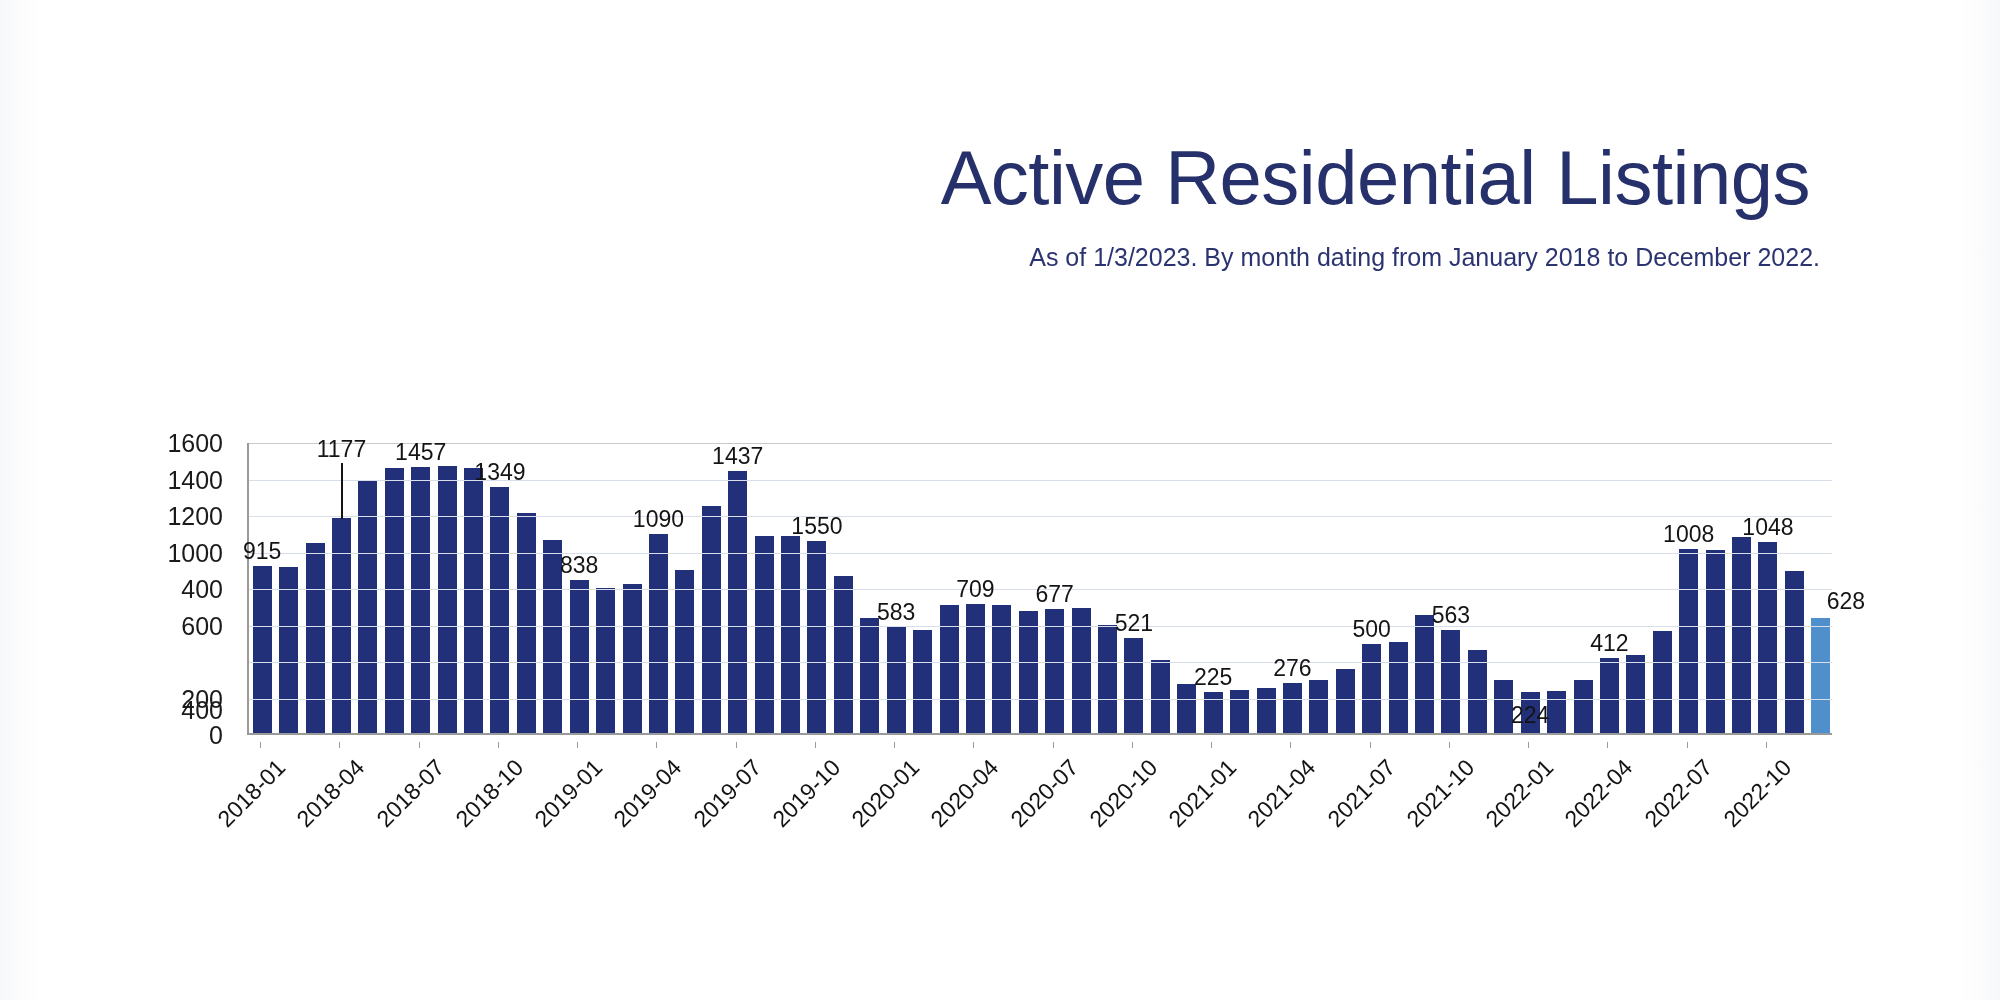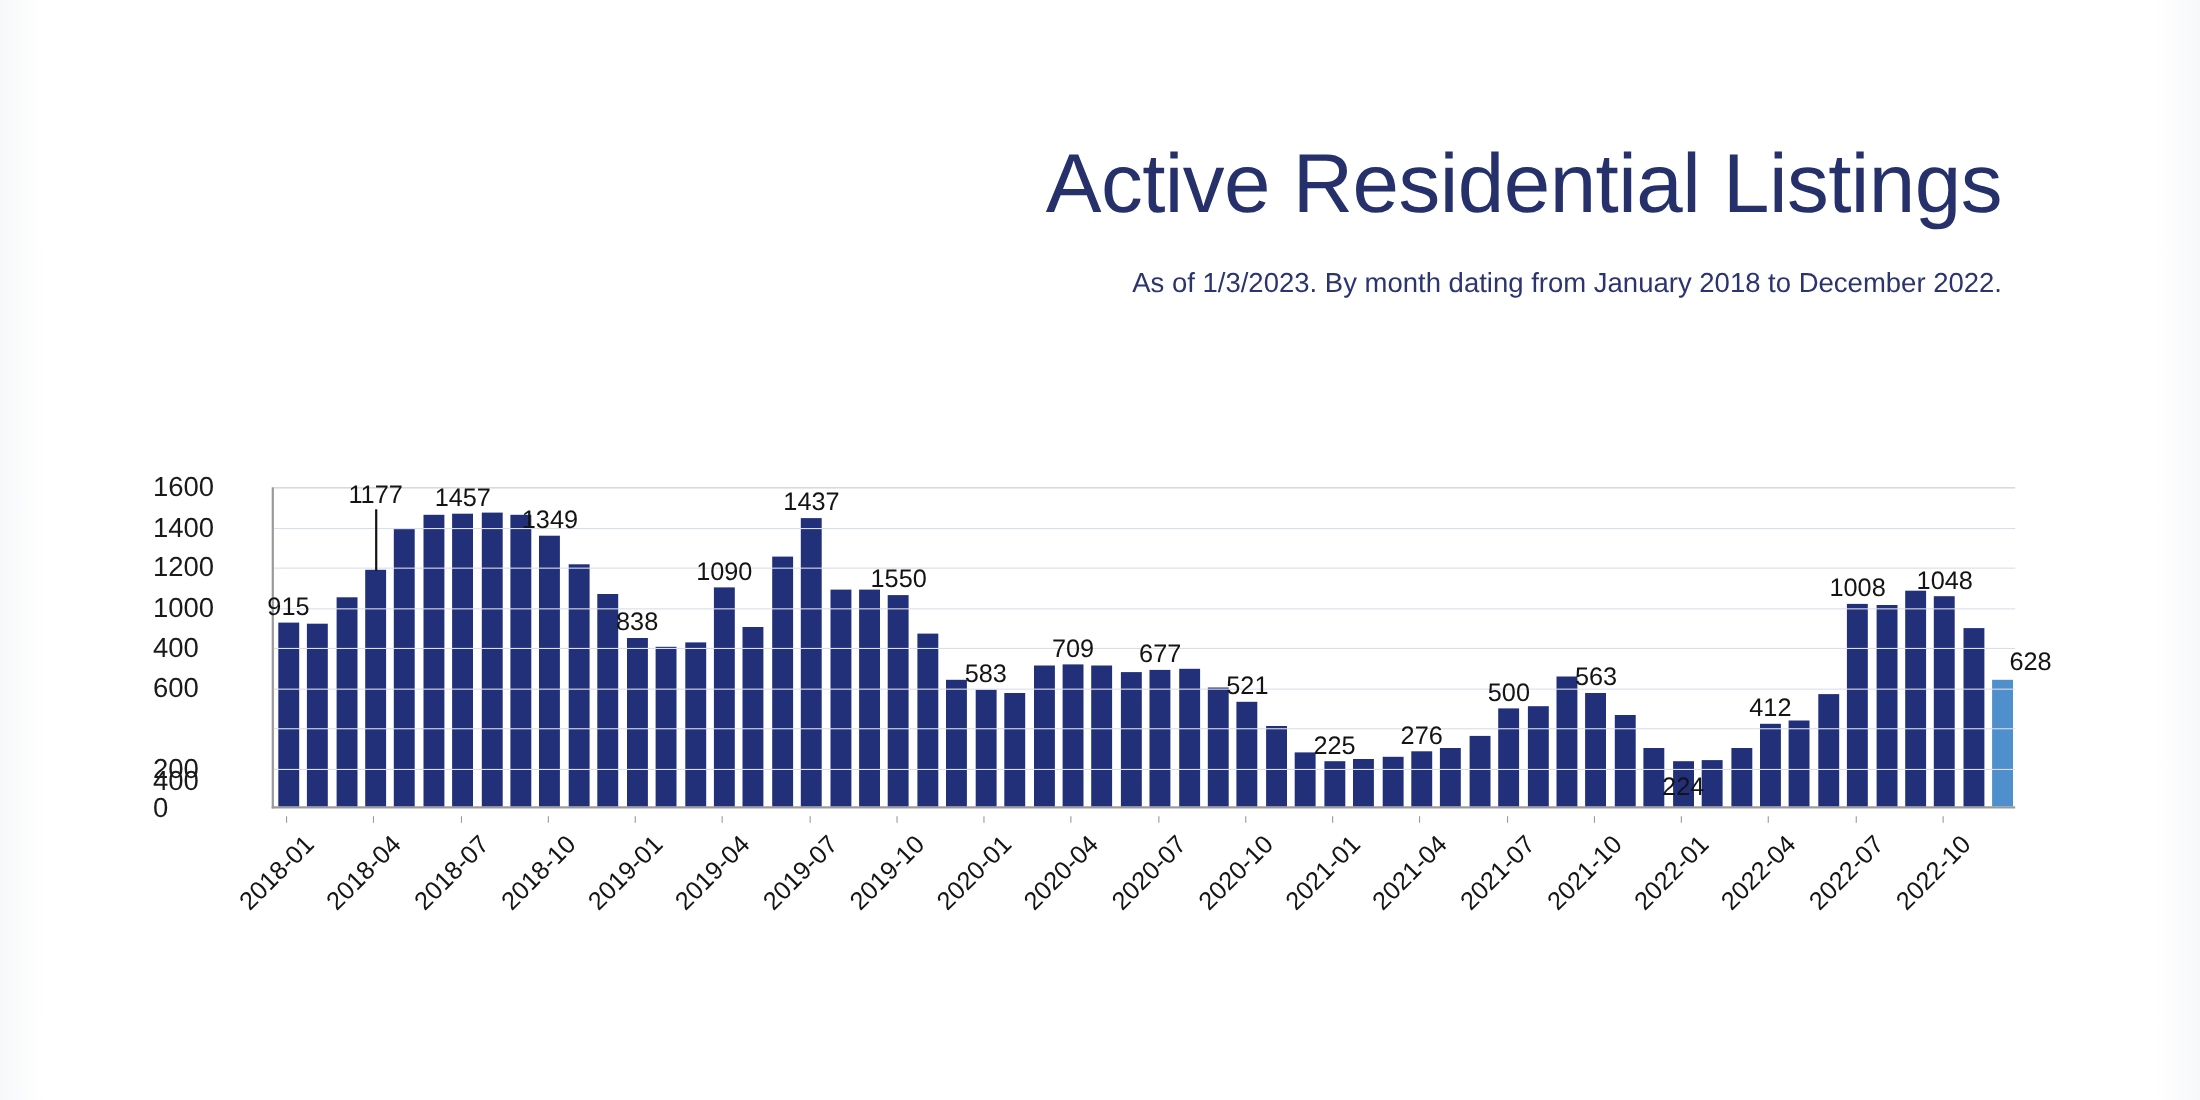--- a/index.html
+++ b/index.html
@@ -26,21 +26,21 @@
 
   
   .header {
     position: absolute;
     left: 0;
     top: 0;
     width: 1872px;
     text-align: right;
   }
   .chart-title {
-    margin: 0;
+    margin: 10px;
     padding: 0;
     font-size: 76px;
     font-weight: normal;
     letter-spacing: -0.5px;
     line-height: 1.0;
     color: #26306b;
     position: absolute;
     right: 52px;
     top: 130px;
     white-space: nowrap;
@@ -84,23 +84,23 @@
     height: 1px;
     background: #d9dfea;
   }
   .gridline.top-rule {
     background: #c9c9c9;
   }
 
   
   .ytick {
     position: absolute;
-    right: 0;
+    right: 12px;
     width: 96px;
-    text-align: left;
+    text-align: right;
     font-size: 25px;
     color: #1a1a1a;
     line-height: 1;
     white-space: nowrap;
   }
   .yaxis {
     position: absolute;
     left: 135px;
     top: 443px;
     width: 100px;

